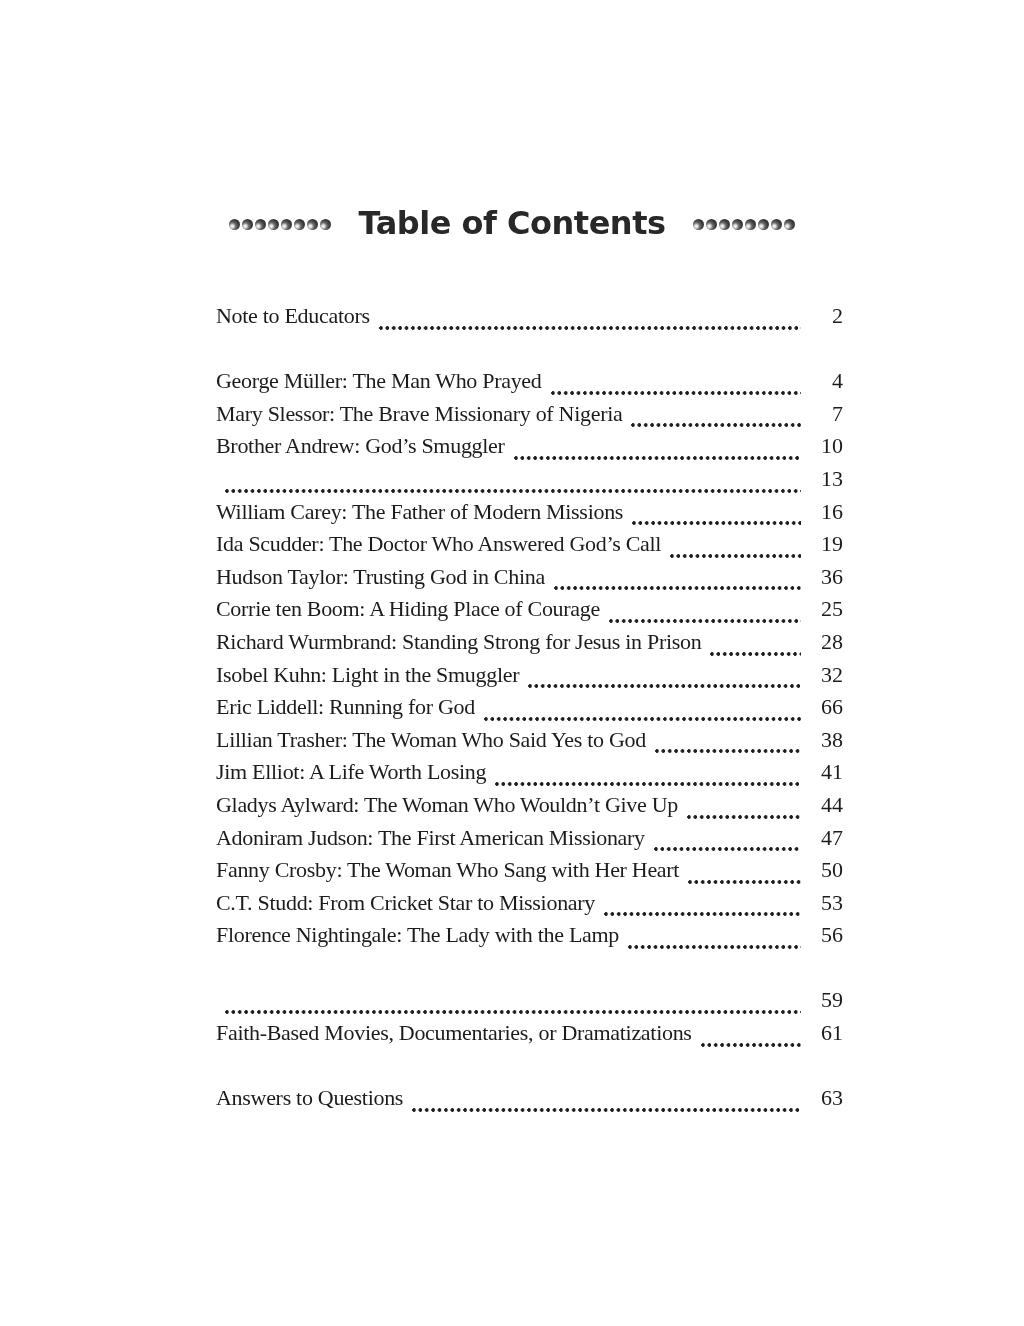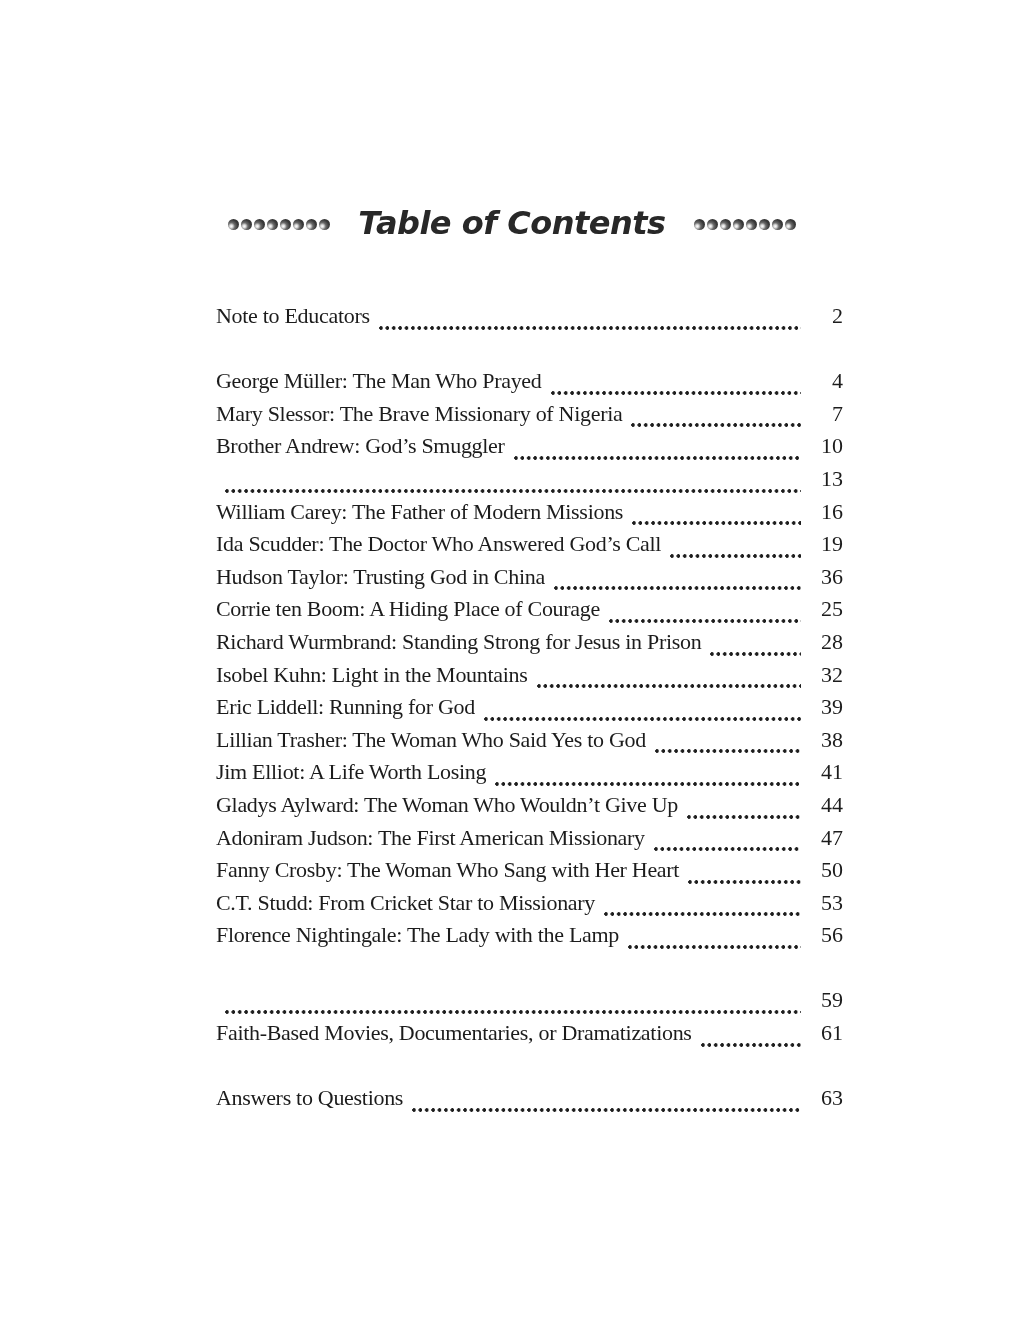--- a/index.html
+++ b/index.html
@@ -20,21 +20,20 @@
   .toc-header {
     position: absolute;
     top: 198px;
     left: 0;
     width: 100%;
     height: 50px;
     display: flex;
     justify-content: center;
     align-items: center;
     gap: 28px;
-    font-style: italic;
   }
   .toc-title {
     margin: 0;
     font-family: "DejaVu Sans", sans-serif;
     font-weight: 700;
     font-size: 32px;
     letter-spacing: -0.5px;
     color: #282828;
     line-height: 1;
     white-space: nowrap;
@@ -167,28 +166,28 @@
           <span class="toc-label">Corrie ten Boom: A Hiding Place of Courage</span>
           <span class="toc-dots"></span>
           <span class="toc-page">25</span>
         </div>
         <div class="toc-row">
           <span class="toc-label">Richard Wurmbrand: Standing Strong for Jesus in Prison</span>
           <span class="toc-dots"></span>
           <span class="toc-page">28</span>
         </div>
         <div class="toc-row">
-          <span class="toc-label">Isobel Kuhn: Light in the Mountains</span>
+          <span class="toc-label">Isobel Kuhn: Light in the Smuggler</span>
           <span class="toc-dots"></span>
           <span class="toc-page">32</span>
         </div>
         <div class="toc-row">
           <span class="toc-label">Eric Liddell: Running for God</span>
           <span class="toc-dots"></span>
-          <span class="toc-page">39</span>
+          <span class="toc-page">66</span>
         </div>
         <div class="toc-row">
           <span class="toc-label">Lillian Trasher: The Woman Who Said Yes to God</span>
           <span class="toc-dots"></span>
           <span class="toc-page">38</span>
         </div>
         <div class="toc-row">
           <span class="toc-label">Jim Elliot: A Life Worth Losing</span>
           <span class="toc-dots"></span>
           <span class="toc-page">41</span>

